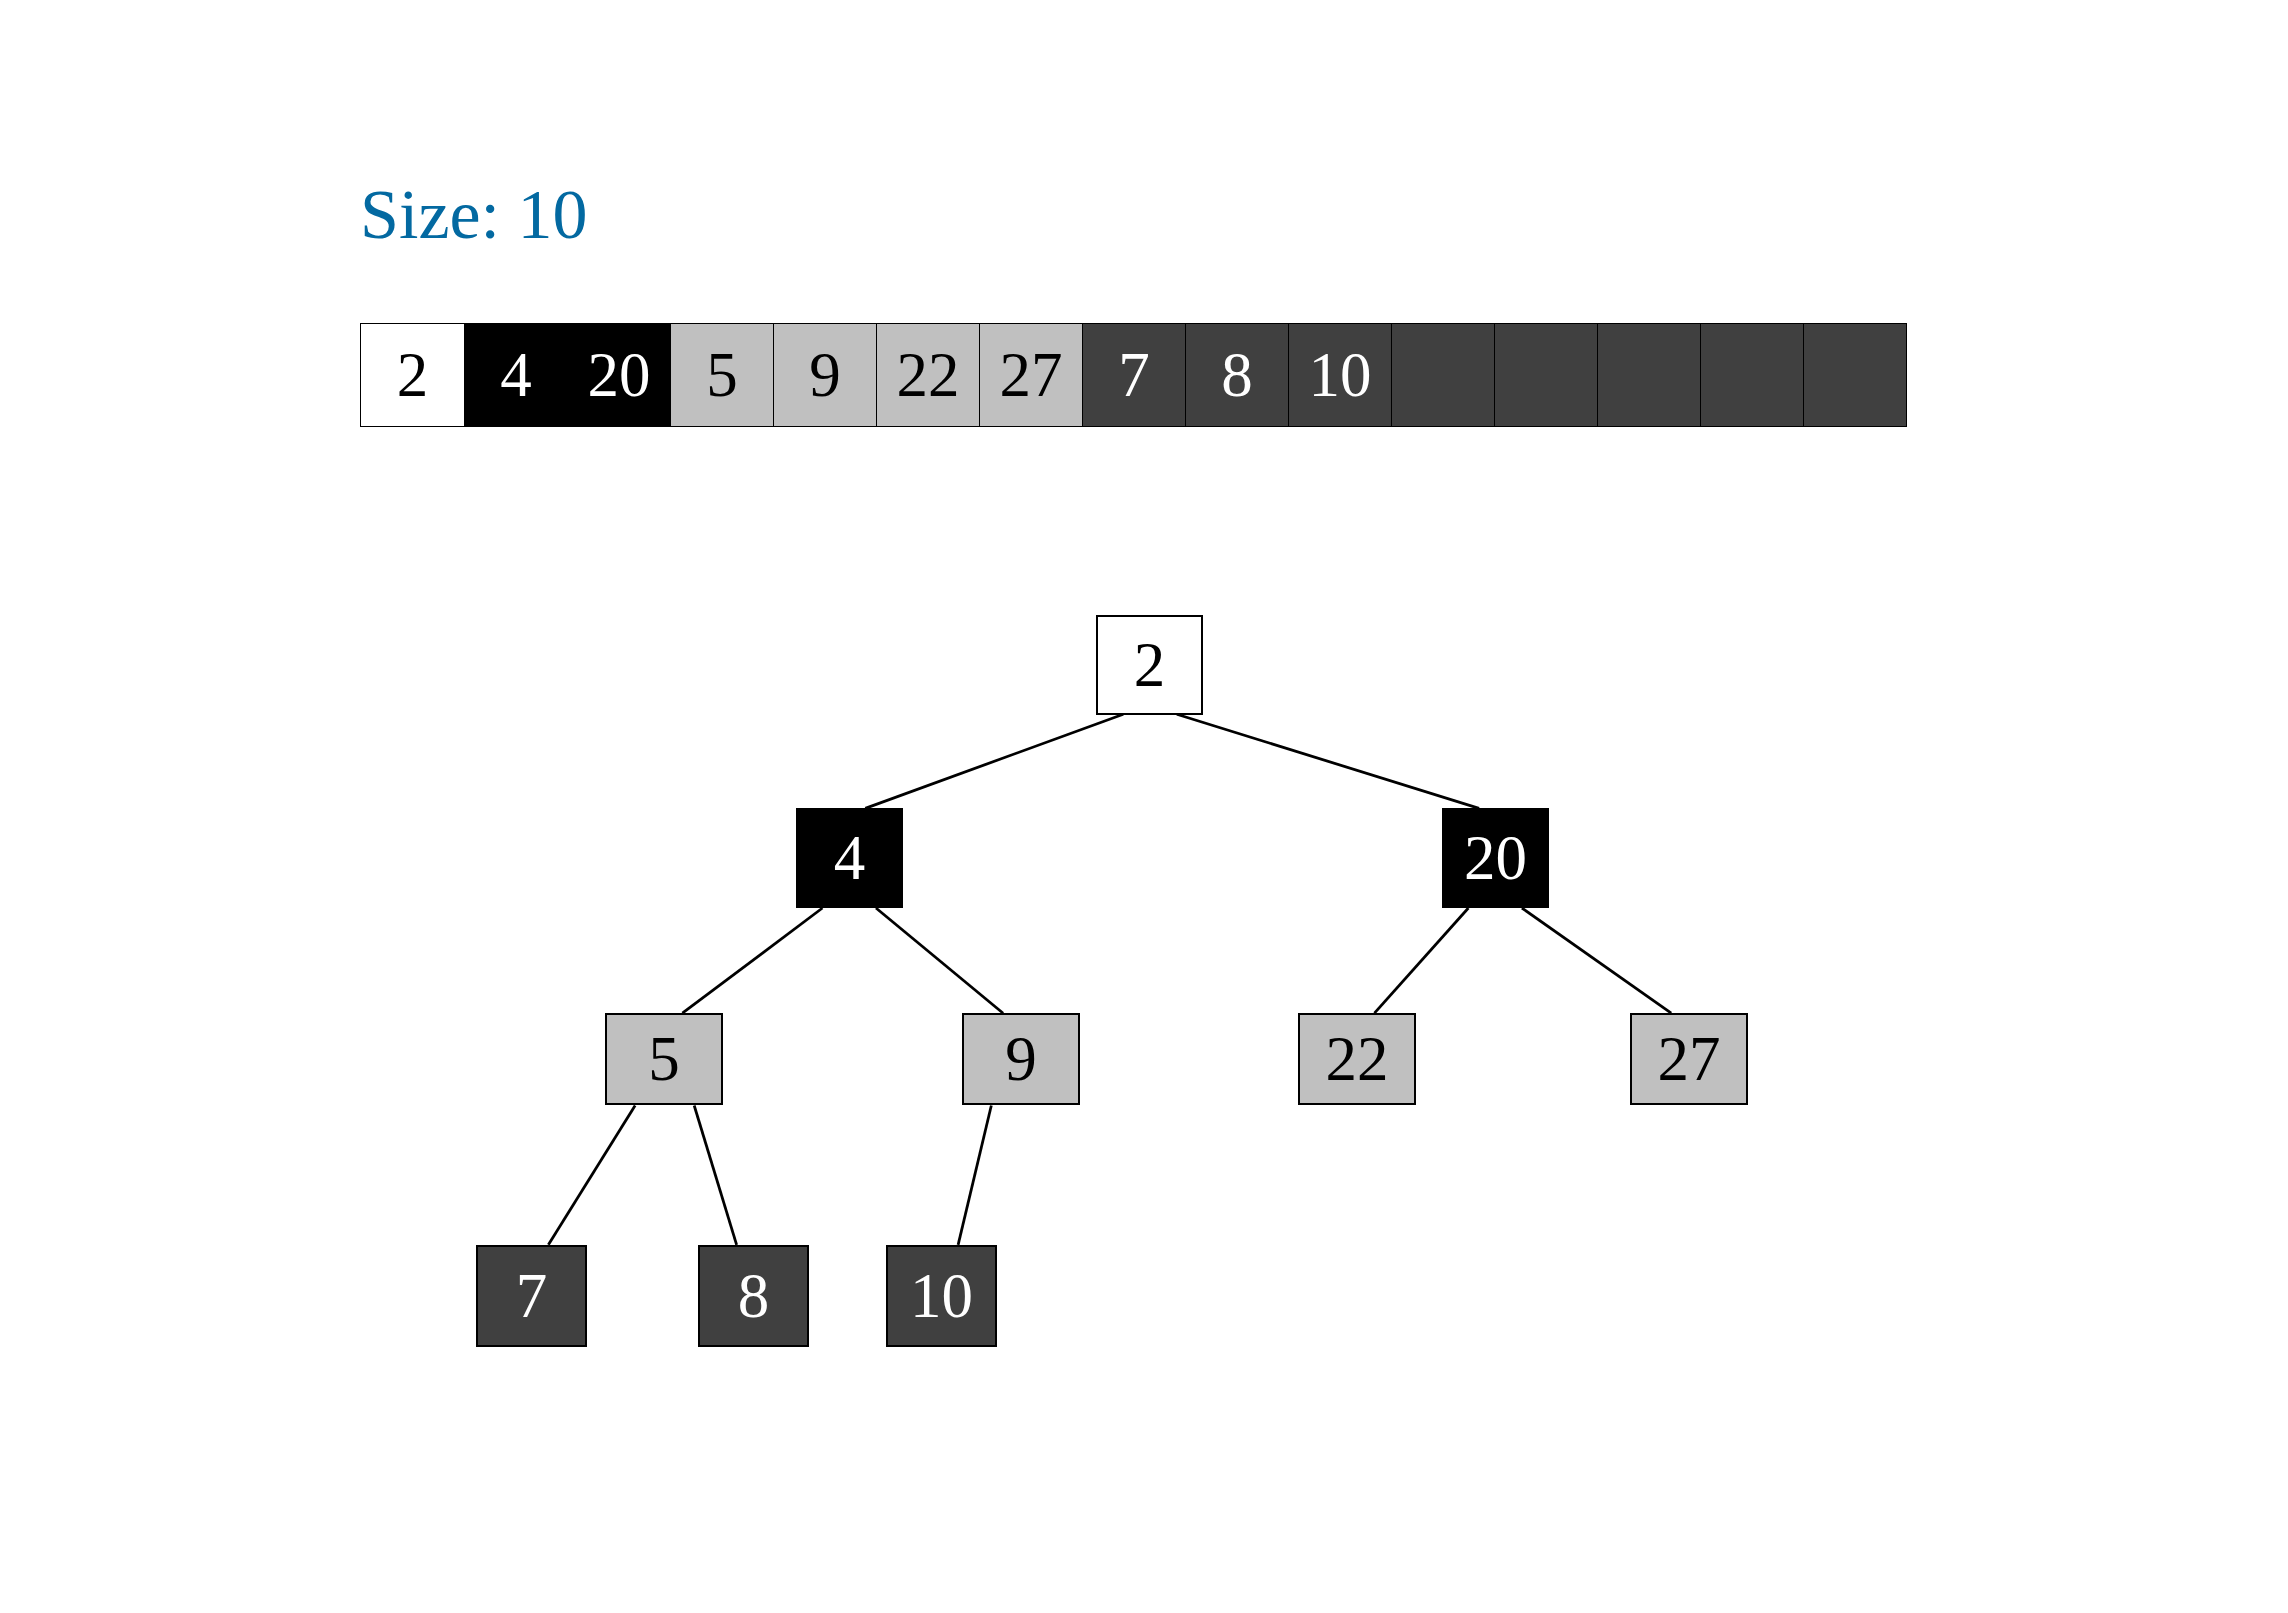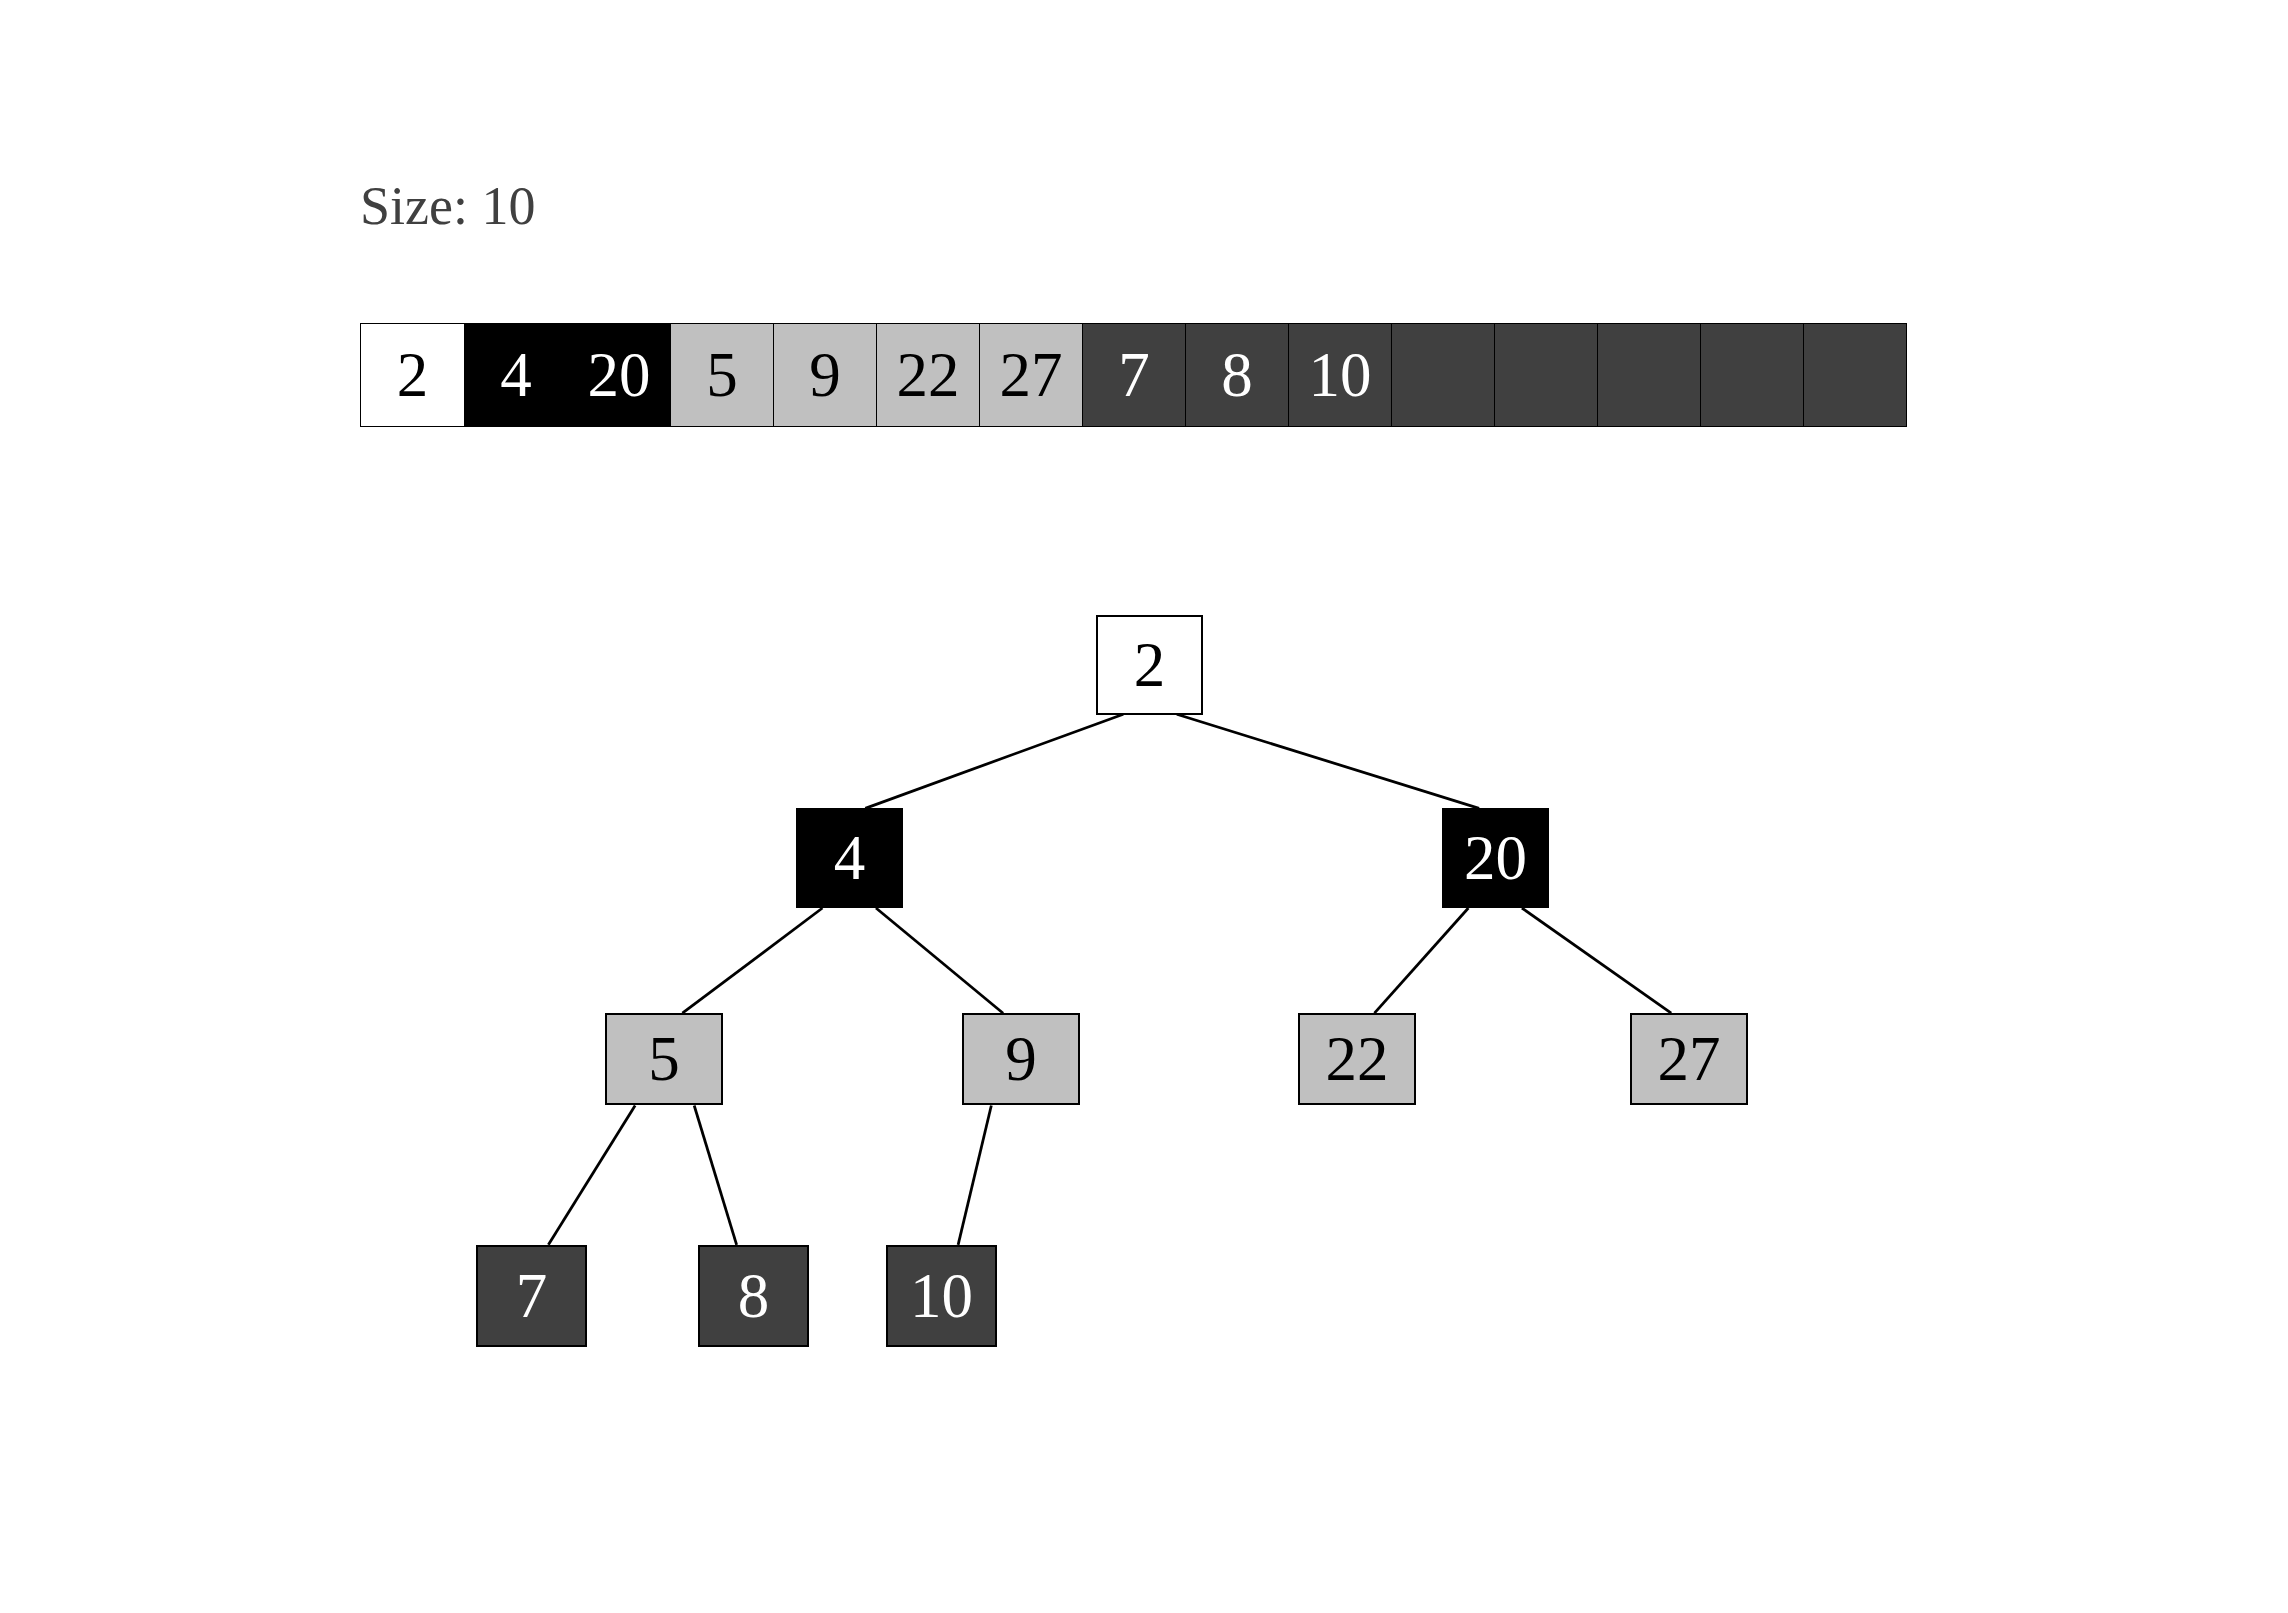--- a/index.html
+++ b/index.html
@@ -11,22 +11,22 @@
   .page {
     width: 2289px;
     height: 1613px;
     position: relative;
     background: #ffffff;
   }
   .size-label {
     position: absolute;
     left: 360px;
     top: 175px;
-    font-size: 54px;
-    color: #404040;
+    font-size: 70px;
+    color: #0369a1;
   }
   .array {
     position: absolute;
     left: 360px;
     top: 323px;
     display: flex;
     border: 1.8px solid #000;
     box-sizing: content-box;
   }
   .cell {

